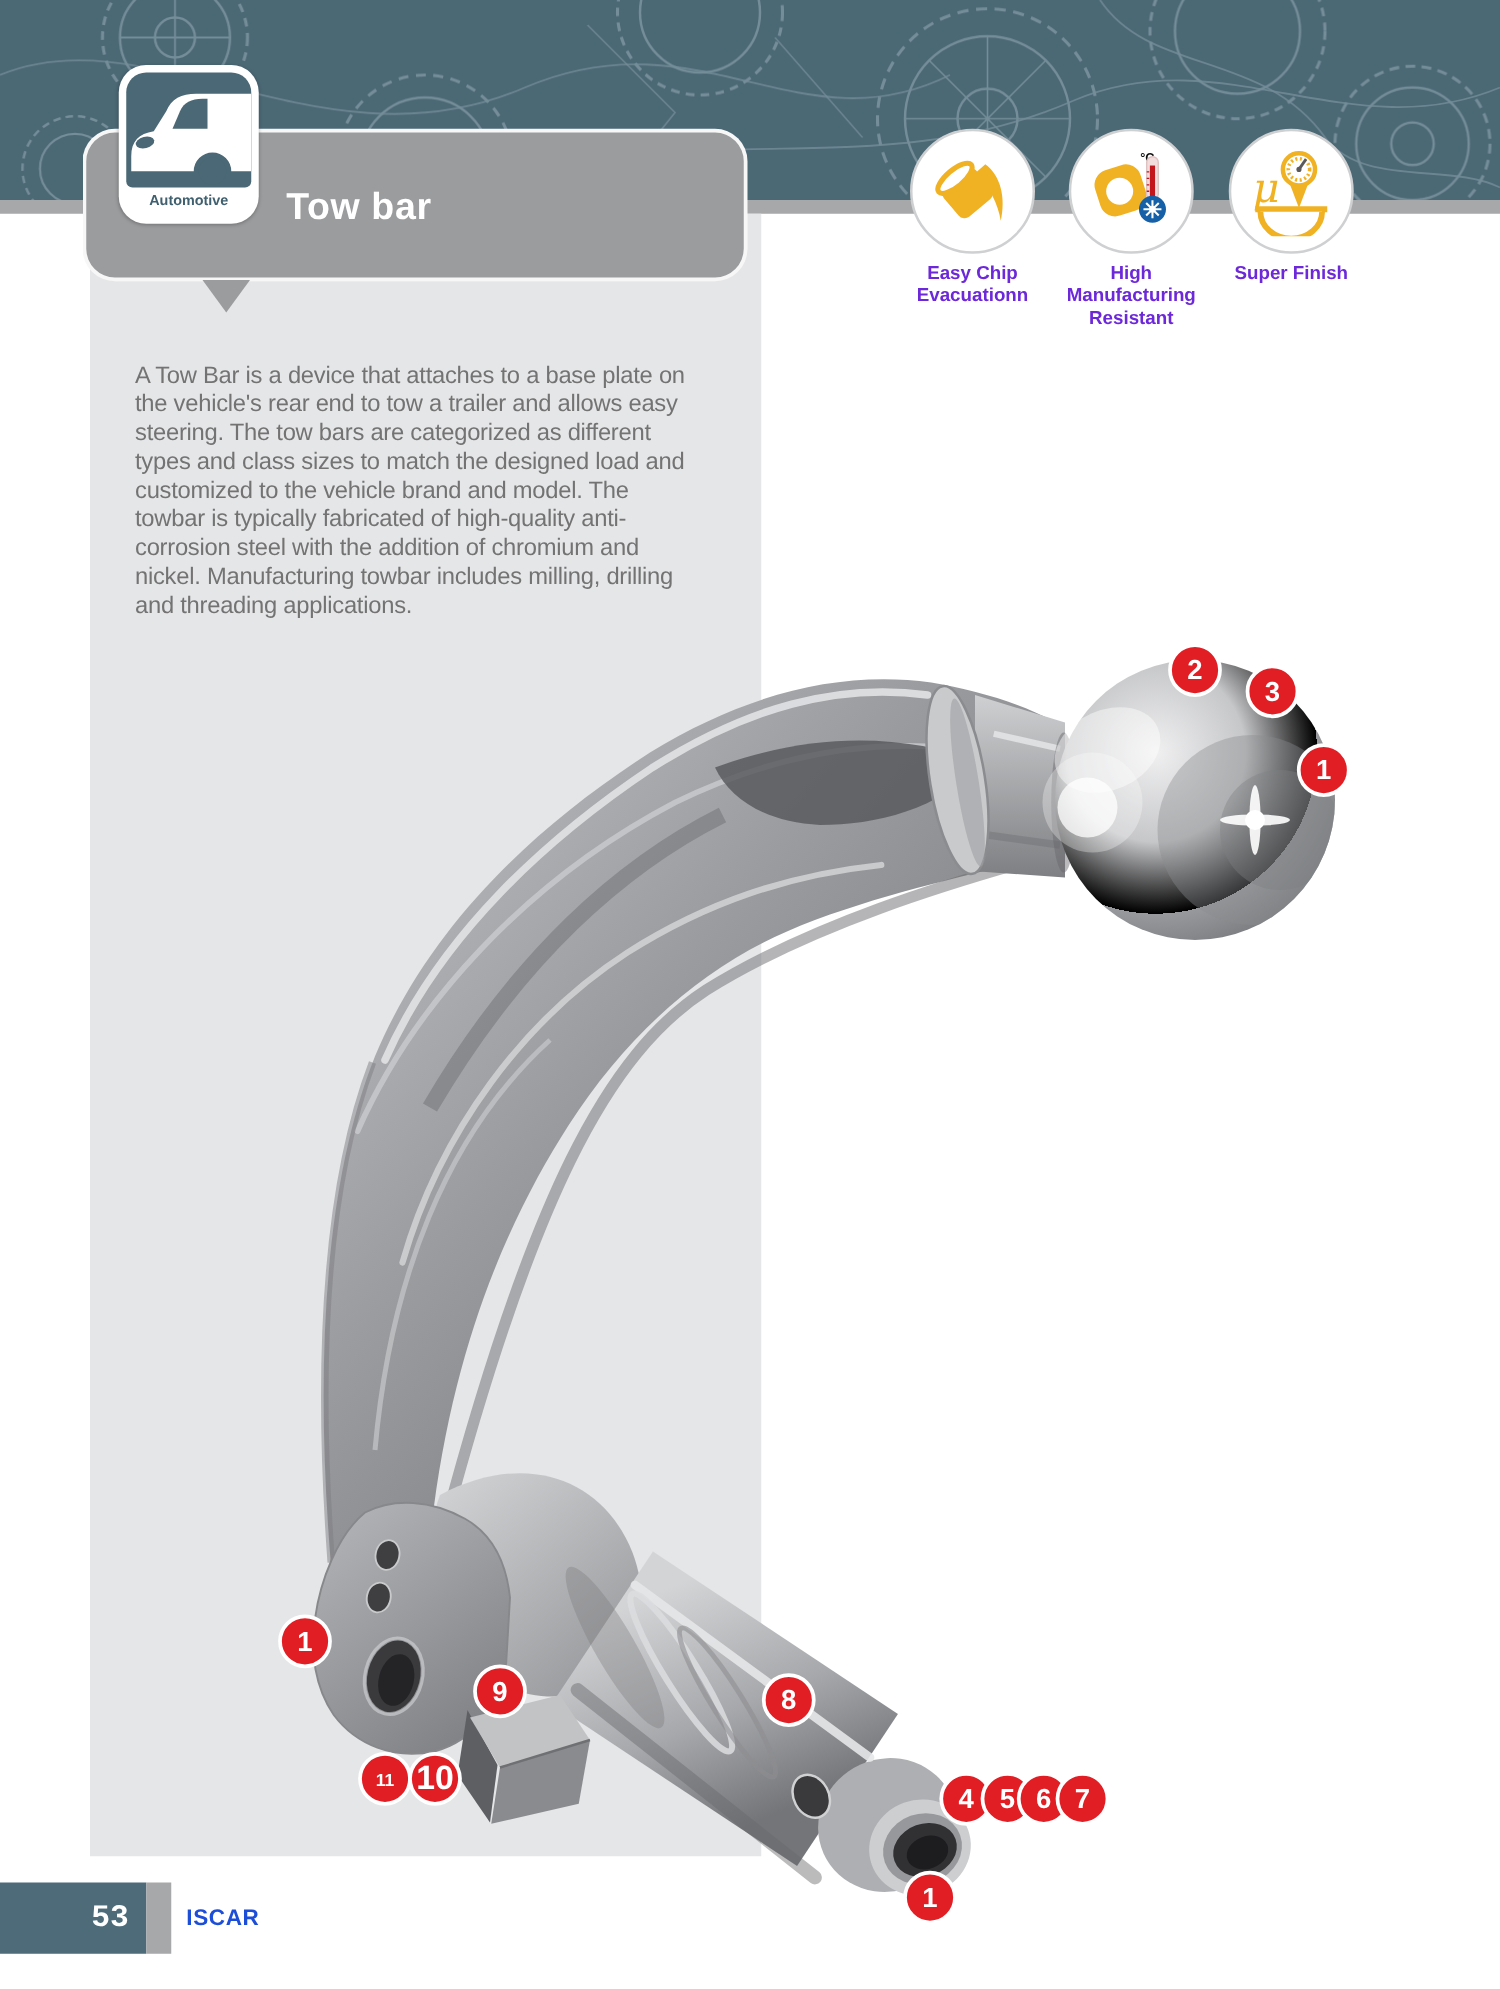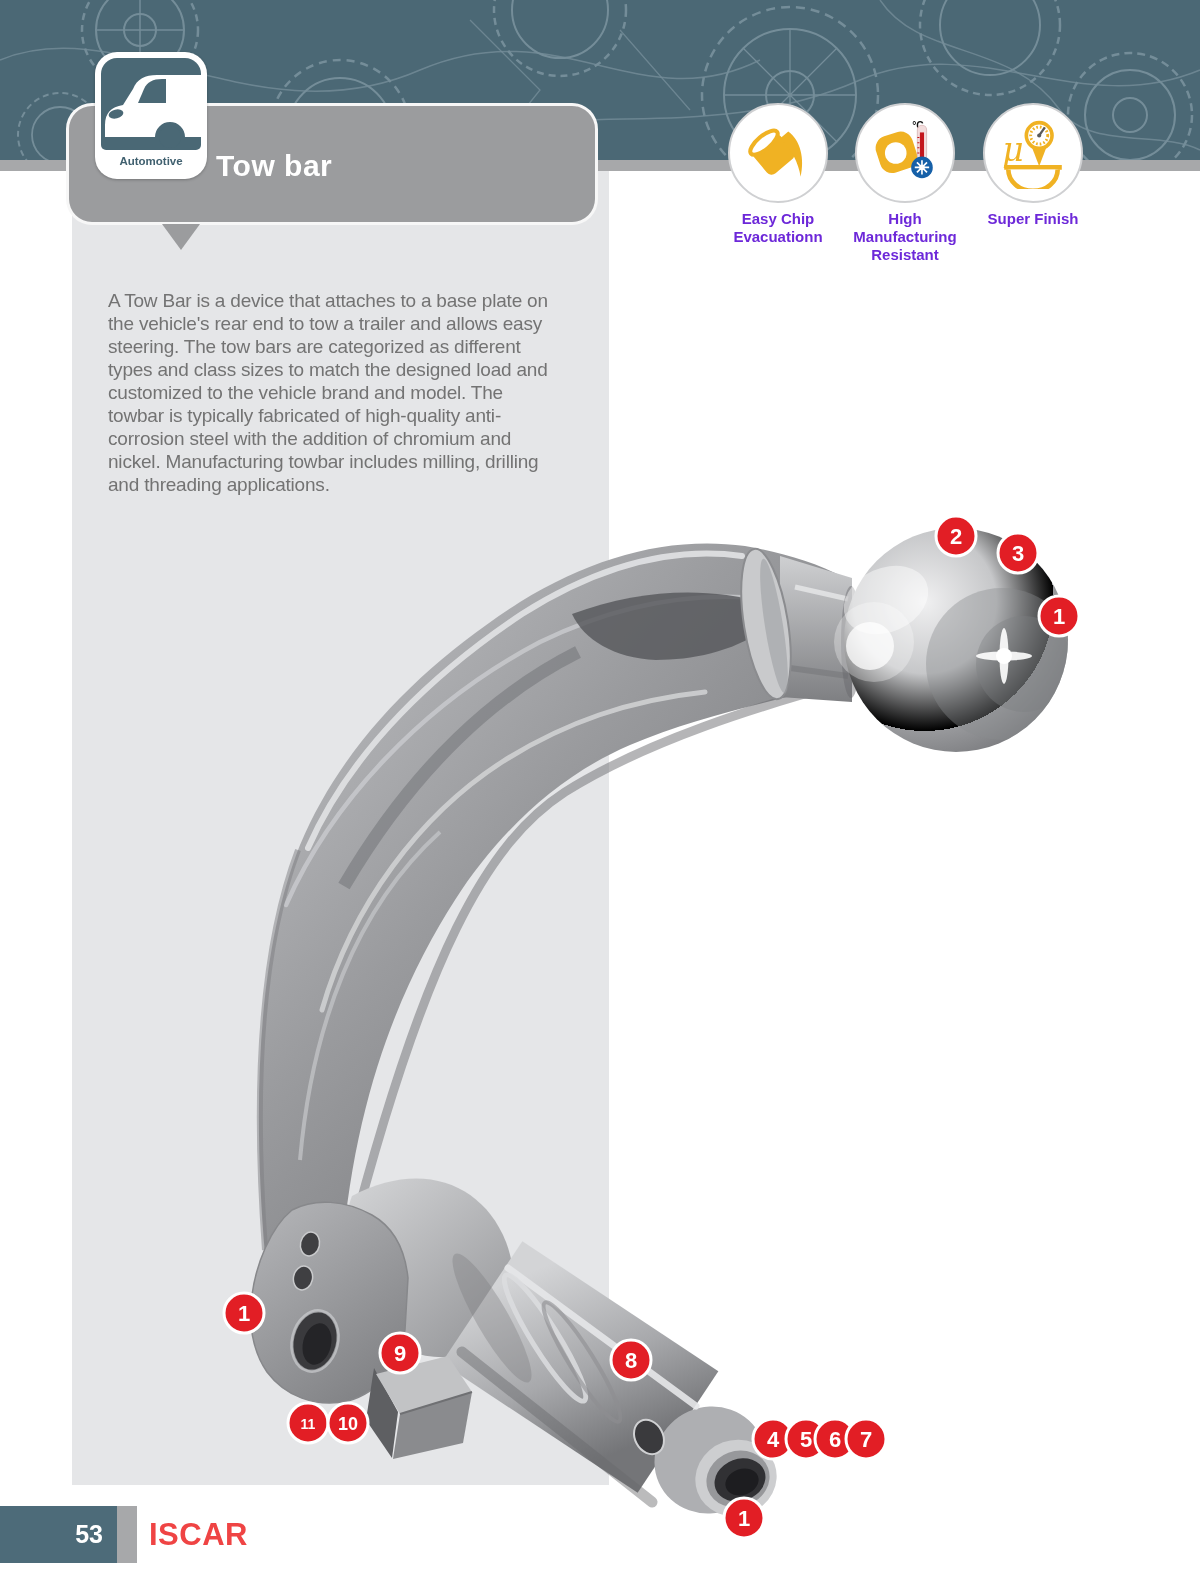--- a/index.html
+++ b/index.html
@@ -11,21 +11,21 @@
   .band svg{position:absolute;left:0;top:0;}
   .strip{position:absolute;left:0;top:160px;width:1200px;height:11px;background:#a7a8aa;}
 
   .panel{position:absolute;left:72px;top:171px;width:537px;height:1314px;background:#e5e6e8;}
 
   .bubble{position:absolute;left:66px;top:103px;width:532px;height:122px;background:#9b9c9e;
           border:3px solid rgba(255,255,255,.92);border-radius:26px;box-sizing:border-box;}
   .bubble-tail{position:absolute;left:162px;top:224px;width:0;height:0;
           border-left:19px solid transparent;border-right:19px solid transparent;
           border-top:26px solid #9b9c9e;}
-  .page-title{position:absolute;left:216px;top:149px;color:#ffffff;font-size:30px;font-weight:bold;
+  .page-title{position:absolute;left:229px;top:149px;color:#ffffff;font-size:30px;font-weight:bold;
           letter-spacing:.5px;}
 
   .car-card{position:absolute;left:95px;top:52px;width:112px;height:127px;background:#ffffff;
           border-radius:22px;box-shadow:0 1px 3px rgba(0,0,0,.25);padding:6px;box-sizing:border-box;}
   .car-art{width:100%;height:92px;background:#4a6875;border-radius:16px 16px 5px 5px;overflow:hidden;}
   .car-label{height:21px;display:flex;align-items:center;justify-content:center;
           color:#40606f;font-size:11.5px;font-weight:700;}
 
   
   .feature{position:absolute;width:150px;text-align:center;}
@@ -44,24 +44,24 @@
   .render{position:absolute;left:0;top:0;width:1200px;height:1591px;pointer-events:none;}
   .callout-layer{position:absolute;left:0;top:0;width:1200px;height:1591px;}
   .callout{position:absolute;width:37px;height:37px;transform:translate(-50%,-50%);
           background:#e21e25;border:3.5px solid #ffffff;border-radius:50%;box-sizing:content-box;
           color:#ffffff;font-weight:bold;font-size:22px;display:flex;align-items:center;
           justify-content:center;line-height:1;}
 
   
   .page-num{position:absolute;left:0;top:1506px;width:117px;height:57px;background:#4d6b79;
           color:#ffffff;font-size:25px;font-weight:bold;display:flex;align-items:center;
-          justify-content:flex-end;padding-right:14px;box-sizing:border-box;}
+          justify-content:flex-end;padding-right:14px;box-sizing:border-box;font-family:Liberation Mono, monospace;}
   .page-num-gray{position:absolute;left:117px;top:1506px;width:20px;height:57px;background:#a7a8aa;}
   .brand{position:absolute;left:149px;top:1506px;height:57px;display:flex;align-items:center;
-          color:#ef4444;font-size:31px;font-weight:800;letter-spacing:.5px;}
+          color:#1d4ed8;font-size:18px;font-weight:800;letter-spacing:.5px;}
 </style>
 </head>
 <body>
 
 <div class="page">
 
   <div class="band">
     <svg width="1200" height="160" viewBox="0 0 1200 160">
       <g fill="none" stroke="#b9cbd4" opacity="0.38">
         <g transform="translate(140,30)">
@@ -300,21 +300,21 @@
   </svg>
 
   <div class="callout-layer">
       <div class="callout" style="left: 956px; top: 536px;">2</div>
       <div class="callout" style="left: 1018px; top: 553px;">3</div>
       <div class="callout" style="left: 1059px; top: 616px;">1</div>
       <div class="callout" style="left: 244px; top: 1313px;">1</div>
       <div class="callout" style="left: 400px; top: 1353px;">9</div>
       <div class="callout" style="left: 631px; top: 1360px;">8</div>
       <div class="callout" style="left: 308px; top: 1423px; font-size: 14px;">11</div>
-      <div class="callout" style="left: 348px; top: 1423px; font-size: 18px;">10</div>
+      <div class="callout" style="left: 348px; top: 1423px; font-size: 27px;">10</div>
       <div class="callout" style="left: 773px; top: 1439px;">4</div>
       <div class="callout" style="left: 806px; top: 1439px;">5</div>
       <div class="callout" style="left: 835px; top: 1439px;">6</div>
       <div class="callout" style="left: 866px; top: 1439px;">7</div>
       <div class="callout" style="left: 744px; top: 1518px;">1</div>
     </div>
 
   <div class="page-num">53</div>
   <div class="page-num-gray"></div>
   <div class="brand">ISCAR</div>

